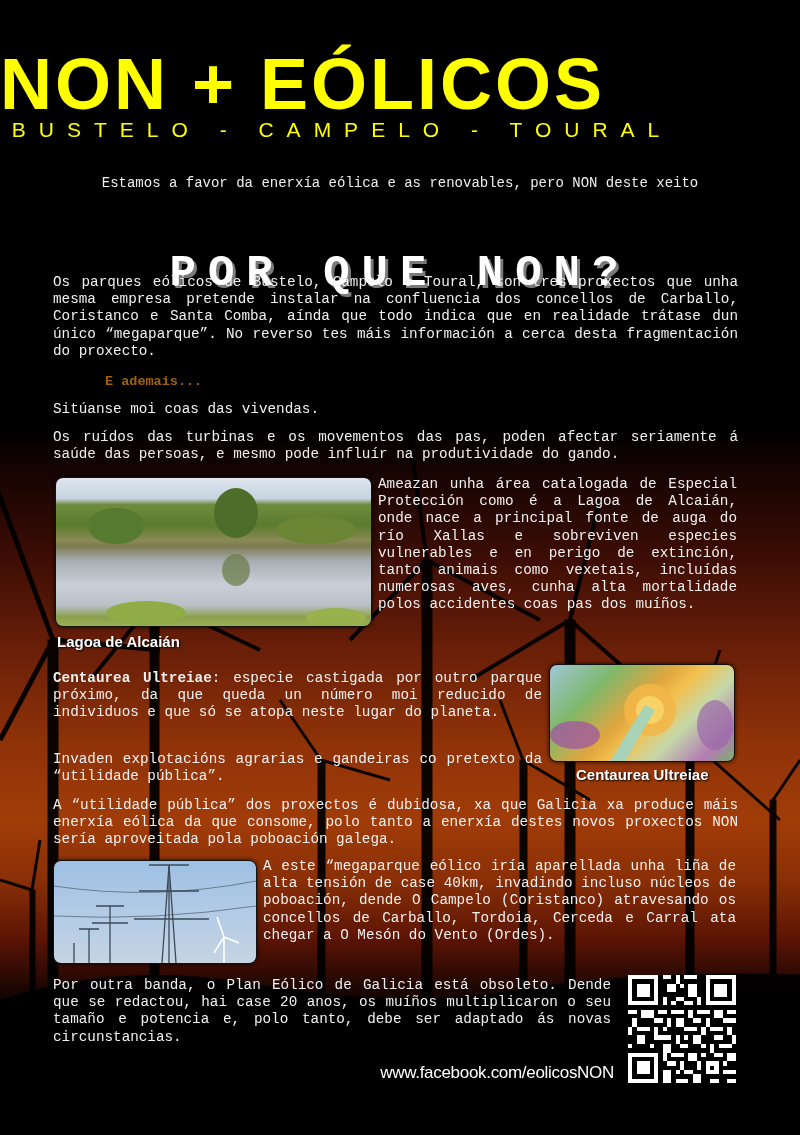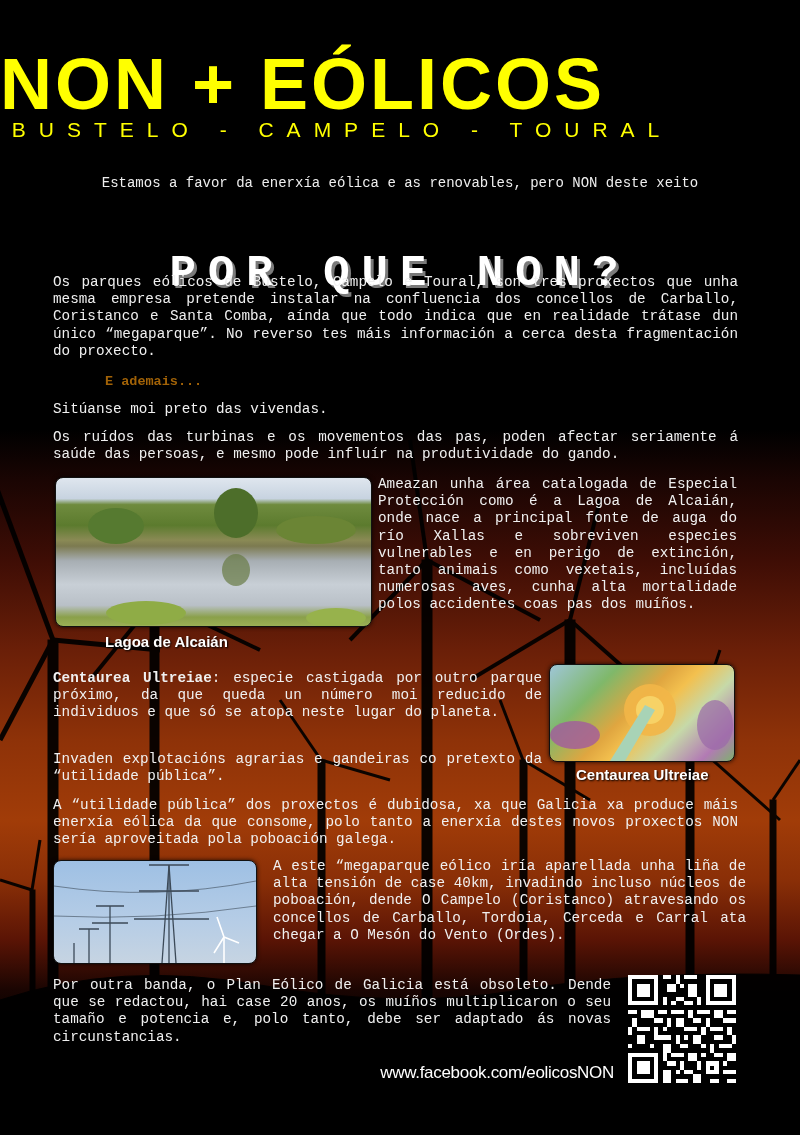--- a/index.html
+++ b/index.html
@@ -118,35 +118,35 @@
 
   <div class="title">NON + EÓLICOS</div>
   <div class="subtitle">BUSTELO - CAMPELO - TOURAL</div>
   <div class="tagline">Estamos a favor da enerxía eólica e as renovables, pero NON deste xeito</div>
   <div class="question">POR QUE NON?</div>
 
   <div class="p" style="left:53px; top:274px; width:685px;">Os parques eólicos de Bustelo, Campelo e Toural, son tres proxectos que unha mesma empresa pretende instalar na confluencia dos concellos de Carballo, Coristanco e Santa Comba, aínda que todo indica que en realidade trátase dun único “megaparque”. No reverso tes máis información a cerca desta fragmentación do proxecto.</div>
 
   <div class="heading-small">E ademais...</div>
 
-  <div class="p" style="left:53px; top:401px; width:685px;">Sitúanse moi preto das vivendas.</div>
+  <div class="p" style="left:53px; top:401px; width:685px;">Sitúanse moi coas das vivendas.</div>
   <div class="p" style="left:53px; top:429px; width:685px;">Os ruídos das turbinas e os movementos das pas, poden afectar seriamente á saúde das persoas, e mesmo pode influír na produtividade do gando.</div>
 
   <div class="photo" style="left:55px; top:477px; width:315px; height:148px;
               background: linear-gradient(to bottom, #dfe6ee 0%, #c7d3e0 14%, #6f8b3e 18%, #5c7b2e 32%, #8a8a55 42%, #7c7a50 46%, #a7aeb3 56%, #c8cfd6 72%, #b9c0c7 86%, #8aa04a 94%, #9bb055 100%);">
     <svg width="315" height="148">
       <ellipse cx="180" cy="35" rx="22" ry="25" fill="#4d6e2a"></ellipse>
       <ellipse cx="60" cy="48" rx="28" ry="18" fill="#567a30"></ellipse>
       <ellipse cx="260" cy="52" rx="40" ry="14" fill="#6b8535"></ellipse>
       <ellipse cx="180" cy="92" rx="14" ry="16" fill="#687a45" opacity="0.7"></ellipse>
       <ellipse cx="90" cy="135" rx="40" ry="12" fill="#8fac46"></ellipse>
       <ellipse cx="280" cy="140" rx="30" ry="10" fill="#97b24c"></ellipse>
     </svg>
   </div>
-  <div class="caption" style="left:57px; top:633px;margin-left:48px;">Lagoa de Alcaián</div>
+  <div class="caption" style="left:57px; top:633px;">Lagoa de Alcaián</div>
 
   <div class="p" style="left:378px; top:476px; width:359px;">Ameazan unha área catalogada de Especial Protección como é a Lagoa de Alcaián, onde nace a principal fonte de auga do río Xallas e sobreviven especies vulnerables e en perigo de extinción, tanto animais como vexetais, incluídas numerosas aves, cunha alta mortalidade polos accidentes coas pas dos muíños.</div>
 
   <div class="p" style="left:53px; top:670px; width:489px;"><span class="bold-lead">Centaurea Ultreiae</span><span>: especie castigada por outro parque próximo, da que queda un número moi reducido de individuos e que só se atopa neste lugar do planeta.</span></div>
 
   <div class="photo" style="left:549px; top:664px; width:184px; height:96px;
               background: linear-gradient(135deg, #9fc6d8 0%, #7fb86a 25%, #e0a640 45%, #f3c04e 55%, #c6d9a8 70%, #b27ab4 88%, #7fb06e 100%);">
     <svg width="184" height="96">
       <circle cx="100" cy="45" r="26" fill="#f2b648" opacity="0.9"></circle>
       <circle cx="100" cy="45" r="14" fill="#f7d266"></circle>
@@ -170,21 +170,21 @@
       <path d="M35 102 L35 68 M25 68 L45 68"></path>
       <path d="M20 102 L20 82"></path>
       <path d="M0 25 Q 100 40 202 20 M0 55 Q 100 60 202 45" stroke-width="0.6"></path>
       <g stroke="#fff" stroke-width="1.6">
         <path d="M170 102 L170 76"></path>
         <path d="M170 76 L163 56 M170 76 L185 82 M170 76 L160 92"></path>
       </g>
     </svg>
   </div>
 
-  <div class="p" style="left:273px; top:858px; width:473px;">A este “megaparque eólico iría aparellada unha liña de alta tensión de case 40km, invadindo incluso núcleos de poboación, dende O Campelo (Coristanco) atravesando os concellos de Carballo, Tordoia, Cerceda e Carral ata chegar a O Mesón do Vento (Ordes).</div>
+  <div class="p" style="left:263px; top:858px; width:473px;">A este “megaparque eólico iría aparellada unha liña de alta tensión de case 40km, invadindo incluso núcleos de poboación, dende O Campelo (Coristanco) atravesando os concellos de Carballo, Tordoia, Cerceda e Carral ata chegar a O Mesón do Vento (Ordes).</div>
 
   <div class="p" style="left:53px; top:977px; width:558px;">Por outra banda, o Plan Eólico de Galicia está obsoleto. Dende que se redactou, hai case 20 anos, os muíños multiplicaron o seu tamaño e potencia e, polo tanto, debe ser adaptado ás novas circunstancias.</div>
 
   <div class="facebook">www.facebook.com/eolicosNON</div>
 
   <svg class="qr" viewBox="0 0 25 25" shape-rendering="crispEdges">
     <rect width="25" height="25" fill="#000"></rect>
     <g fill="#fff">
 
       <path d="M0 0h7v7h-7z M18 0h7v7h-7z M0 18h7v7h-7z"></path>

